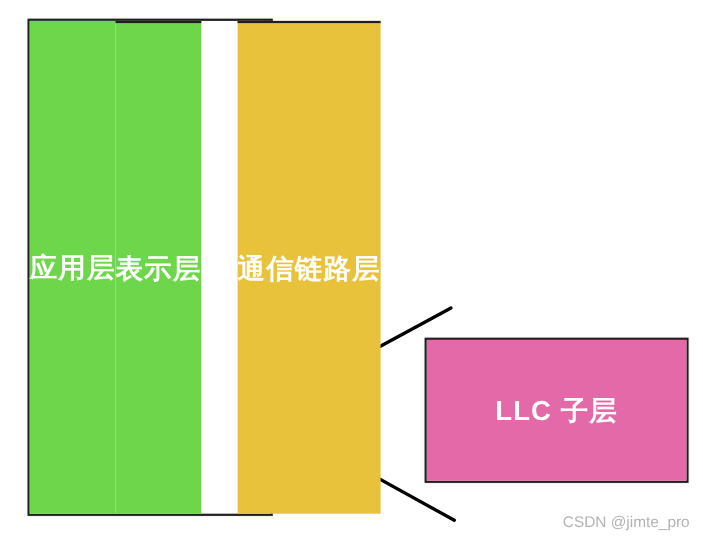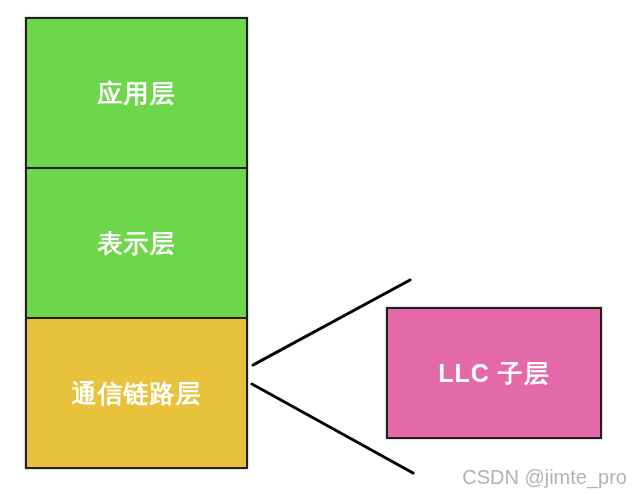--- a/index.html
+++ b/index.html
@@ -19,67 +19,67 @@
     position: absolute;
     left: 0; top: 0;
     width: 639px;
     height: 495px;
     pointer-events: none;
   }
   .stack {
     position: absolute;
     box-sizing: border-box;
     display: flex;
-    flex-direction: column;
+    flex-direction: row;
     border: 2px solid var(--box-border, #1f1f1f);
     box-shadow: 0 0 2px rgba(0,0,0,0.35);
   }
   .osi-stack {
     left: 25px;
     top: 17px;
     width: 223px;
     height: 452px;
   }
   .sublayer-stack {
     left: 386px;
     top: 307px;
-    width: 216px;
+    width: 240px;
     height: 132px;
   }
   .layer {
     flex: 1;
     display: flex;
     align-items: center;
     justify-content: center;
   }
   .layer + .layer {
     border-top: 2px solid var(--box-border, #1f1f1f);
     justify-content: center;
   }
   .layer.green  { background: var(--layer-green,  #6ed64a); }
-  .layer.orange { background: var(--layer-orange, #e9c23b); }
+  .layer.orange { background: var(--layer-orange, #e9c23b); margin-left: 33px; }
   .layer.pink   { background: var(--sublayer-pink, #e369a8); }
   .layer-label {
     color: var(--label-text, #ffffff);
     font-size: 25px;
     font-weight: bold;
     letter-spacing: 1px;
     white-space: nowrap;
     user-select: none;
   }
   .expansion-line {
     stroke: var(--line-black, #000000);
     stroke-width: 3;
     stroke-linecap: round;
   }
   .watermark {
     position: absolute;
     right: 12px;
     top: 466px;
-    font-size: 20px;
+    font-size: 14px;
     color: var(--watermark-gray, #b3b3b3);
     text-shadow: 1px 1px 0 rgba(255,255,255,0.85);
     white-space: nowrap;
     user-select: none;
   }
 </style>
 </head>
 <body>
 
 <div class="canvas">

